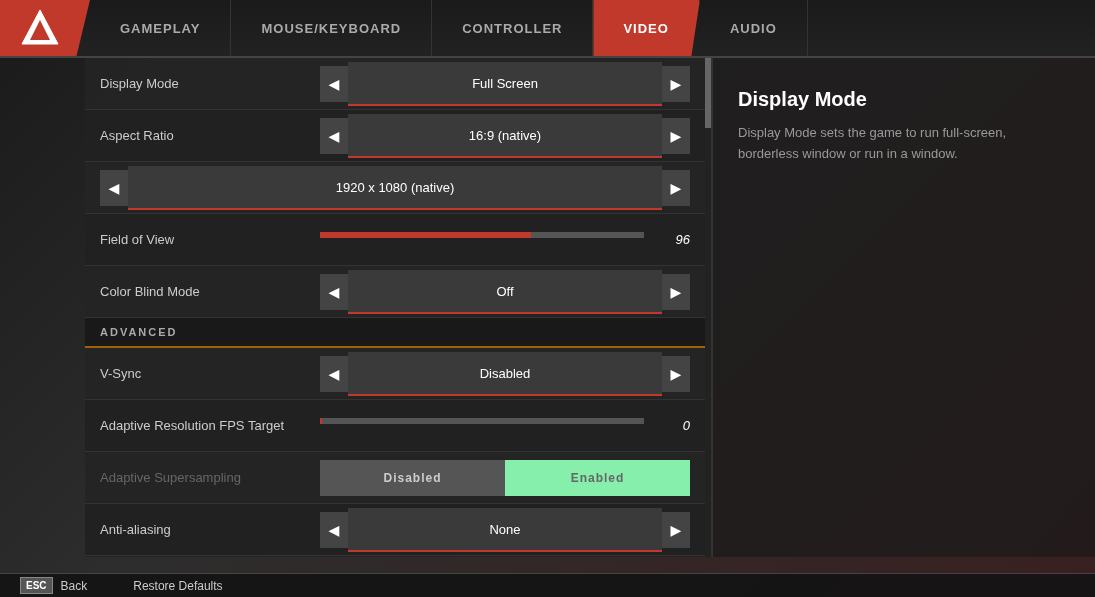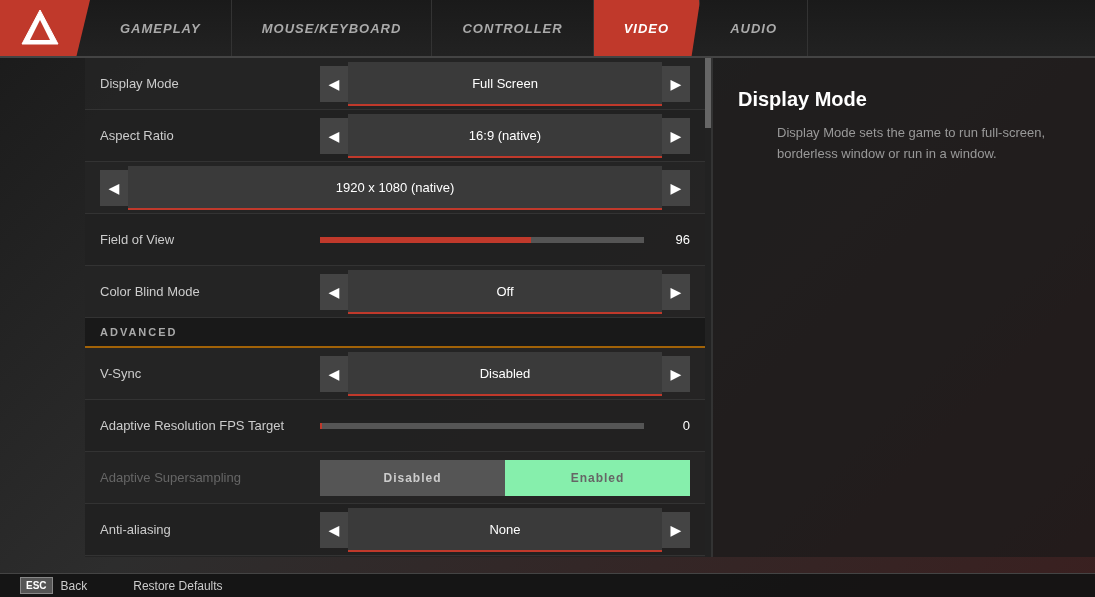--- a/index.html
+++ b/index.html
@@ -59,21 +59,20 @@
       justify-content: center;
       padding: 0 30px;
       color: #aaa;
       font-size: 13px;
       font-weight: bold;
       letter-spacing: 1px;
       cursor: pointer;
       border-right: 1px solid #333;
       text-transform: uppercase;
       position: relative;
-      font-style: italic;
     }
 
     .nav-tab.active {
       color: #fff;
       background: #c0392b;
       clip-path: polygon(0 0, 100% 0, 92% 100%, 0 100%);
     }
 
     
     .main-content {
@@ -176,23 +175,24 @@
       bottom: 0;
       left: 0;
       right: 0;
       height: 2px;
       background: #c0392b;
     }
 
     
     .slider-container {
       display: flex;
-      align-items: center;
+      align-items: flex-start;
       width: 100%;
       gap: 16px;
+      font-style: italic;
     }
 
     .slider-track {
       flex: 1;
       height: 6px;
       background: #555;
       position: relative;
       border-radius: 0;
     }
 
@@ -266,21 +266,20 @@
       color: #fff;
       font-size: 20px;
       font-weight: bold;
       margin-bottom: 12px;
     }
 
     .info-description {
       color: #999;
       font-size: 13px;
       line-height: 1.6;
-      margin-left: 39px;
     }
 
     
     .bottom-bar {
       position: absolute;
       bottom: 0;
       left: 0;
       right: 0;
       height: 24px;
       background: rgba(20, 20, 20, 0.95);

